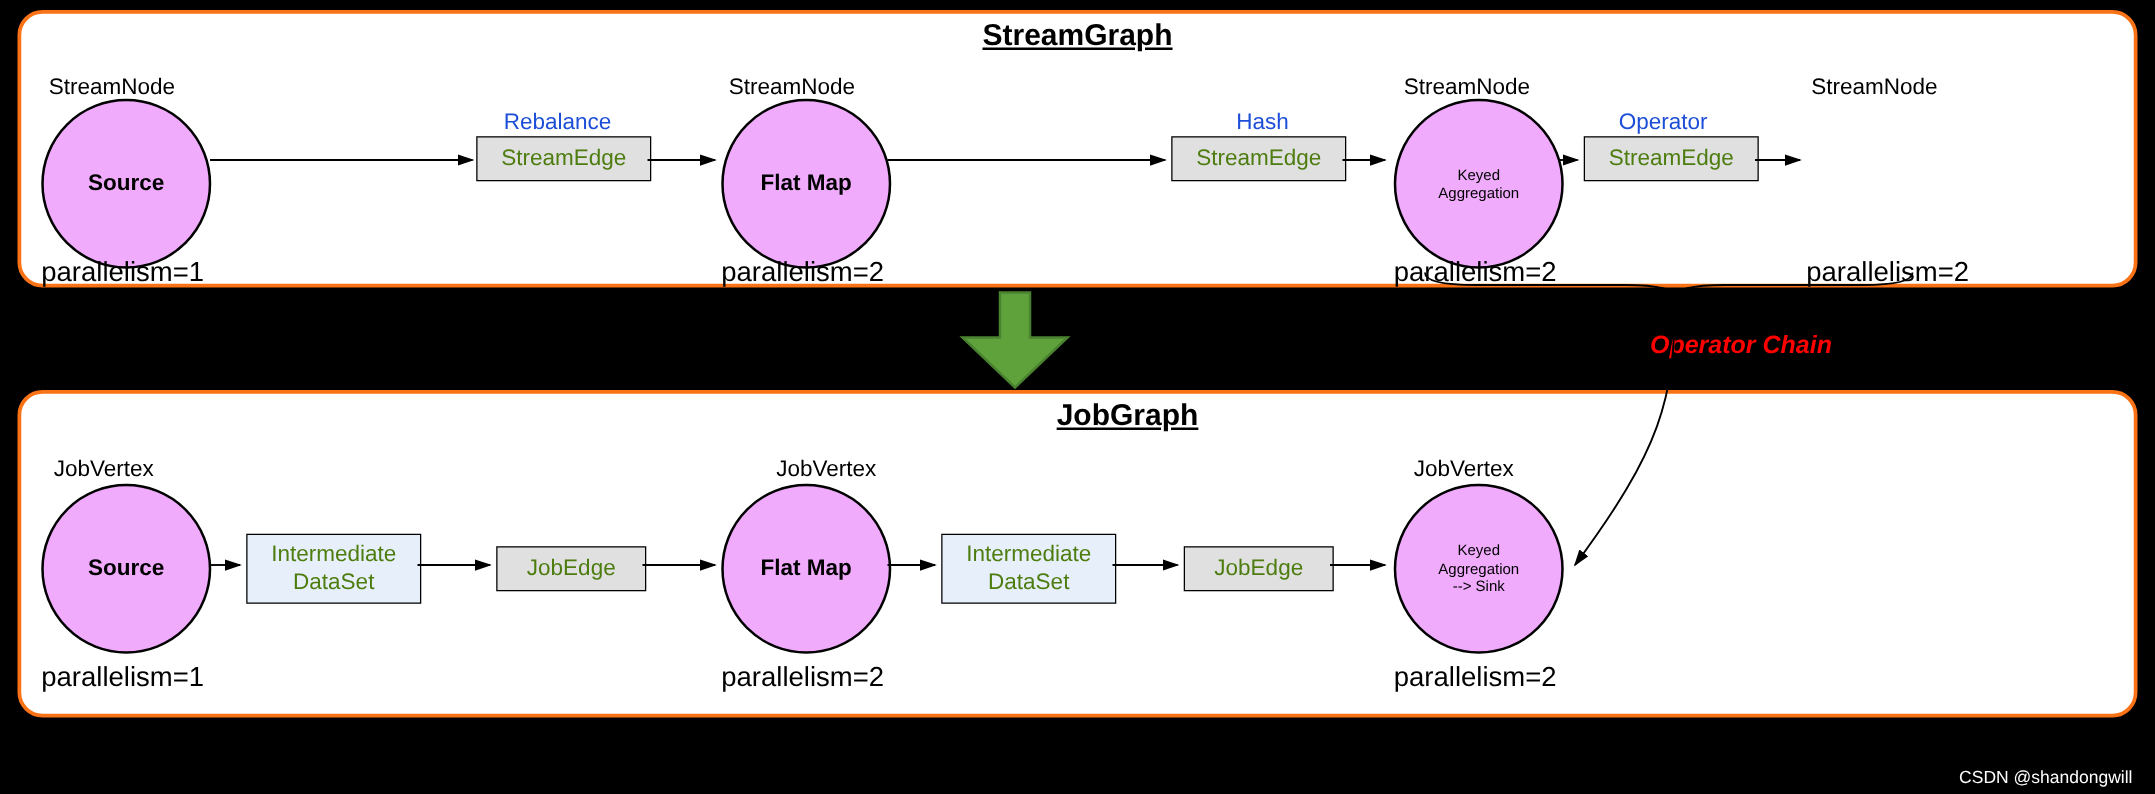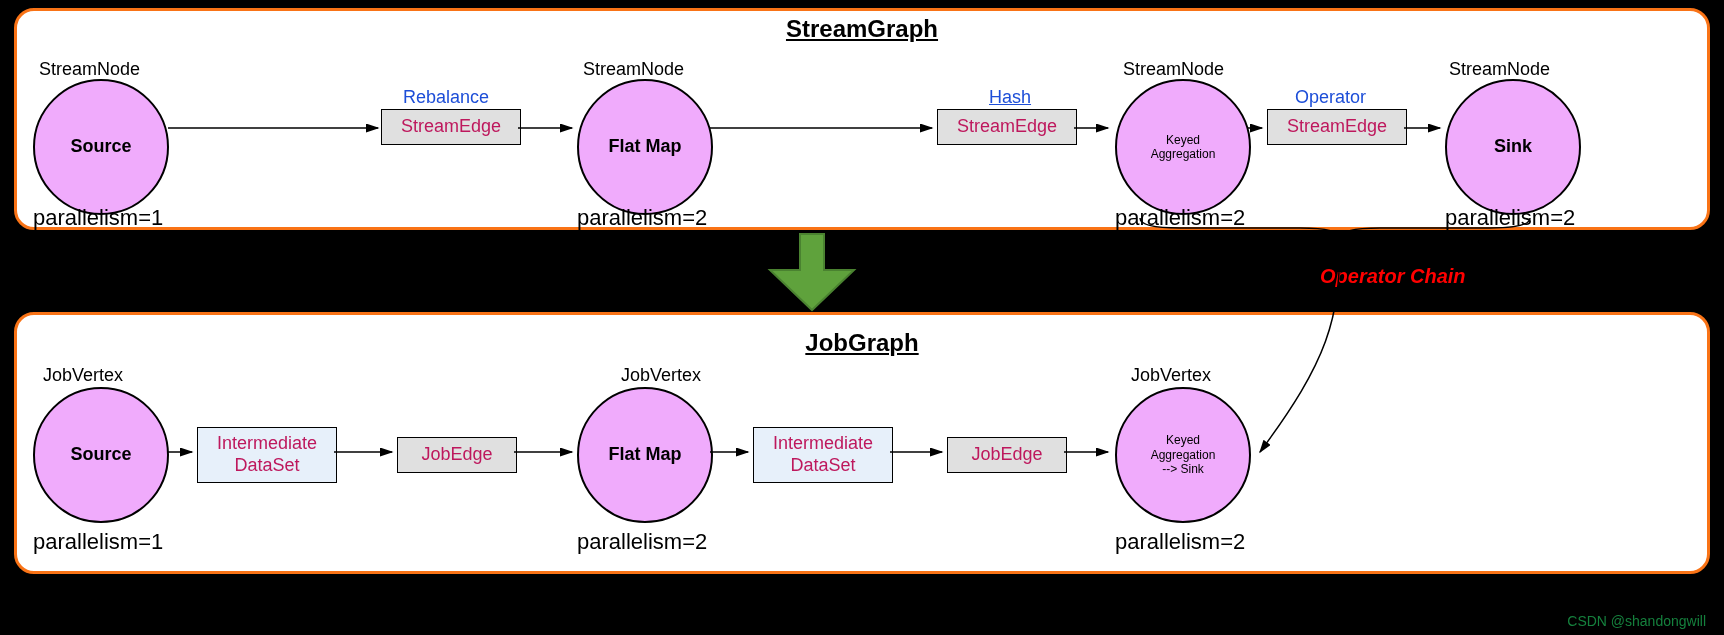--- a/index.html
+++ b/index.html
@@ -56,21 +56,21 @@
     color: #000;
   }
   .edge-box {
     position: absolute;
     border: 1px solid #000;
     display: flex;
     align-items: center;
     justify-content: center;
     text-align: center;
     font-size: 18px;
-    color: #be185d;
+    color: #4d7c0f;
     line-height: 1.2;
     padding: 0;
   }
   .gray-box { background: #e0e0e0; }
   .blue-box { background: #e7f0fa; }
   .edge-label {
     position: absolute;
     font-size: 18px;
     color: #1d4ed8;
   }
@@ -78,21 +78,21 @@
     position: absolute;
     color: #ff0000;
     font-weight: bold;
     font-size: 20px;
     font-style: italic;
   }
   .watermark {
     position: absolute;
     right: 18px;
     bottom: 6px;
-    color: #15803d;
+    color: #ffffff;
     font-size: 14px;
   }
   svg.arrows {
     position: absolute;
     left: 0; top: 0;
     width: 1724px; height: 635px;
     pointer-events: none;
   }
 </style>
 </head>
@@ -105,38 +105,37 @@
   <div class="node" style="left:16px; top:68px;">Source</div>
   <div class="node-label-bottom" style="left:16px; top:194px;">parallelism=1</div>
 
   <div class="edge-label" style="left:386px; top:76px;">Rebalance</div>
   <div class="edge-box gray-box" style="left:364px; top:98px; width:140px; height:36px;">StreamEdge</div>
 
   <div class="node-label-top" style="left:566px; top:48px;">StreamNode</div>
   <div class="node" style="left:560px; top:68px;">Flat Map</div>
   <div class="node-label-bottom" style="left:560px; top:194px;">parallelism=2</div>
 
-  <div class="edge-label" style="left:972px; top:76px;text-decoration:underline;">Hash</div>
+  <div class="edge-label" style="left:972px; top:76px;">Hash</div>
   <div class="edge-box gray-box" style="left:920px; top:98px; width:140px; height:36px;">StreamEdge</div>
 
   <div class="node-label-top" style="left:1106px; top:48px;">StreamNode</div>
   <div class="node small-text" style="left:1098px; top:68px; white-space:pre-line;">Keyed
 Aggregation</div>
   <div class="node-label-bottom" style="left:1098px; top:194px;">parallelism=2</div>
 
   <div class="edge-label" style="left:1278px; top:76px;">Operator</div>
   <div class="edge-box gray-box" style="left:1250px; top:98px; width:140px; height:36px;">StreamEdge</div>
 
   <div class="node-label-top" style="left:1432px; top:48px;">StreamNode</div>
-  <div class="node" style="left:1428px; top:68px;">Sink</div>
   <div class="node-label-bottom" style="left:1428px; top:194px;">parallelism=2</div>
 </div>
 
 <div class="panel" style="left:14px; top:312px; width:1696px; height:262px;">
-  <div class="title" style="top:14px;">JobGraph</div>
+  <div class="title" style="top:4px;margin-left:40px;">JobGraph</div>
 
   <div class="node-label-top" style="left:26px; top:50px;">JobVertex</div>
   <div class="node" style="left:16px; top:72px;">Source</div>
   <div class="node-label-bottom" style="left:16px; top:214px;">parallelism=1</div>
 
   <div class="edge-box blue-box" style="left:180px; top:112px; width:140px; height:56px; white-space:pre-line;">Intermediate
 DataSet</div>
 
   <div class="edge-box gray-box" style="left:380px; top:122px; width:120px; height:36px;">JobEdge</div>
 

